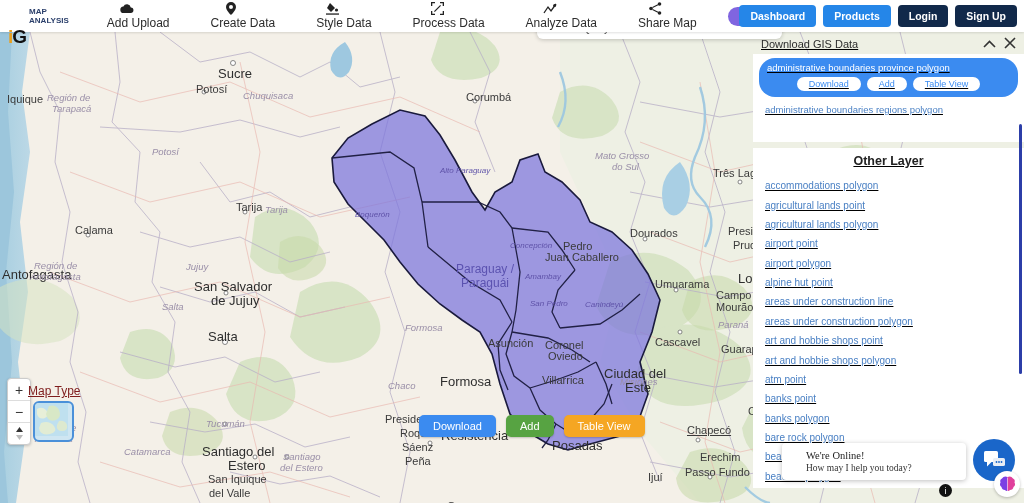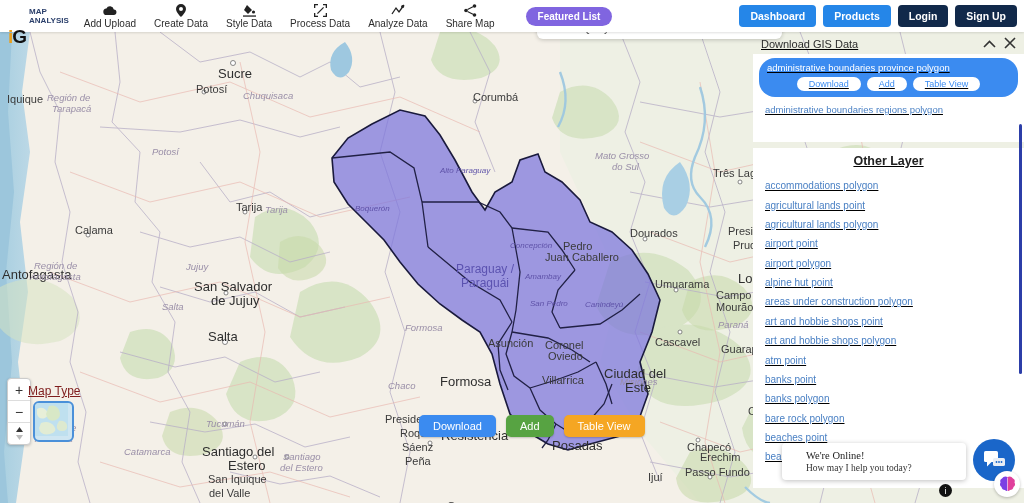--- a/index.html
+++ b/index.html
@@ -45,21 +45,21 @@
     color: #2b3f6b; font-weight: bold;
   }
   .nav-items { display: flex; align-items: center; gap: 0px; }
   .nav-item {
     display: flex; flex-direction: column;
     align-items: center; justify-content: center;
     padding: 1px 9px; cursor: pointer;
   }
   .nav-item .ico { height: 13px; display:flex; align-items:center; justify-content:center; }
   .nav-item .lbl {
-    font-size: 10px; color: #2c2c2c; margin-top: 1px; white-space: nowrap;
+    font-size: 12px; color: #2c2c2c; margin-top: 1px; white-space: nowrap; margin-left: 23px;
   }
   .featured-pill {
     margin-left: 22px;
     background: #8065e0;
     color: #fff;
     font-size: 10px;
     font-weight: bold;
     padding: 4px 12px;
     border-radius: 11px;
     cursor: pointer;
@@ -446,33 +446,33 @@
         <div class="map-label lbl-city" style="left: 209px; top: 455px;">del Valle</div>
         <div class="map-label lbl-city" style="left: 209px; top: 469px;">de Catamarca</div>
         <div class="map-label lbl-city" style="left: 385px; top: 381px;">Presidencia</div>
         <div class="map-label lbl-city" style="left: 400px; top: 395px;">Roque</div>
         <div class="map-label lbl-city" style="left: 402px; top: 409px;">Sáenz</div>
         <div class="map-label lbl-city" style="left: 405px; top: 423px;">Peña</div>
         <div class="map-label lbl-city-big" style="left: 441px; top: 396px;">Resistencia</div>
         <div class="map-label lbl-city" style="left: 493px; top: 470px;">Corrientes</div>
         <div class="map-label lbl-city" style="left: 447px; top: 468px;">Goya</div>
         <div class="map-label lbl-city-big" style="left: 552px; top: 406px;">Posadas</div>
-        <div class="map-label lbl-city" style="left: 466px; top: 59px; margin-left: 7px;">Corumbá</div>
+        <div class="map-label lbl-city" style="left: 466px; top: 59px;">Corumbá</div>
         <div class="map-label lbl-city" style="left: 713px; top: 135px;">Três Lagoas</div>
         <div class="map-label lbl-city" style="left: 630px; top: 195px;">Dourados</div>
         <div class="map-label lbl-city" style="left: 728px; top: 193px;">Presidente</div>
         <div class="map-label lbl-city" style="left: 733px; top: 207px;">Prudente</div>
         <div class="map-label lbl-city" style="left: 655px; top: 246px;">Umuarama</div>
         <div class="map-label lbl-city-big" style="left: 738px; top: 239px;">Londrina</div>
         <div class="map-label lbl-city" style="left: 716px; top: 257px;">Campo</div>
         <div class="map-label lbl-city" style="left: 716px; top: 269px;">Mourão</div>
         <div class="map-label lbl-city" style="left: 655px; top: 290px; margin-top: 14px;">Cascavel</div>
         <div class="map-label lbl-city" style="left: 721px; top: 311px;">Guarapuava</div>
         <div class="map-label lbl-city" style="left: 748px; top: 373px;">Caçador</div>
-        <div class="map-label lbl-city" style="left: 687px; top: 409px;">Chapecó</div>
+        <div class="map-label lbl-city" style="left: 687px; top: 392px; text-decoration: underline;">Chapecó</div>
         <div class="map-label lbl-city" style="left: 700px; top: 419px;">Erechim</div>
         <div class="map-label lbl-city" style="left: 685px; top: 434px;">Passo Fundo</div>
         <div class="map-label lbl-city" style="left: 648px; top: 439px;">Ijuí</div>
         <div class="map-label lbl-city-big" style="left: 725px; top: 470px;">Caxias do Sul</div>
         <div class="map-label lbl-city" style="left: 794px; top: 40px;">Itumbiara</div>
         <div class="map-label lbl-city-big" style="left: 440px; top: 342px;">Formosa</div>
         <div class="map-label lbl-pycity" style="left: 488px; top: 305px;">Asunción</div>
         <div class="map-label lbl-region" style="left: 47px; top: 60px;">Región de</div>
         <div class="map-label lbl-region" style="left: 52px; top: 71px;">Tarapacá</div>
         <div class="map-label lbl-region" style="left: 243px; top: 58px;">Chuquisaca</div>
@@ -489,21 +489,21 @@
         <div class="map-label lbl-region" style="left: 283px; top: 419px;">Santiago</div>
         <div class="map-label lbl-region" style="left: 280px; top: 430px;">del Estero</div>
         <div class="map-label lbl-region" style="left: 595px; top: 118px;">Mato Grosso</div>
         <div class="map-label lbl-region" style="left: 612px; top: 129px;">do Sul</div>
         <div class="map-label lbl-region" style="left: 718px; top: 287px;">Paraná</div>
         <div class="map-label lbl-region" style="left: 620px; top: 344px;">Misiones</div>
         <div class="map-label lbl-region" style="left: 405px; top: 290px;">Formosa</div>
         <div class="map-label lbl-region" style="left: 388px; top: 348px;">Chaco</div>
         <div class="map-label lbl-region" style="left: 925px; top: 45px;">Fatima de</div>
         <div class="map-label lbl-pygreg" style="left: 440px; top: 134px;">Alto Paraguay</div>
-        <div class="map-label lbl-pygreg" style="left: 355px; top: 172px;">Boquerón</div>
+        <div class="map-label lbl-pygreg" style="left: 355px; top: 178px;">Boquerón</div>
         <div class="map-label lbl-pygreg" style="left: 510px; top: 209px;">Concepción</div>
         <div class="map-label lbl-pycity" style="left: 563px; top: 208px;">Pedro</div>
         <div class="map-label lbl-pycity" style="left: 545px; top: 219px;">Juan Caballero</div>
         <div class="map-label lbl-pygreg" style="left: 525px; top: 240px;">Amambay</div>
         <div class="map-label lbl-pygreg" style="left: 530px; top: 267px;">San Pedro</div>
         <div class="map-label lbl-pygreg" style="left: 585px; top: 268px;">Canindeyú</div>
         <div class="map-label lbl-pycity" style="left: 545px; top: 307px;">Coronel</div>
         <div class="map-label lbl-pycity" style="left: 548px; top: 318px;">Oviedo</div>
         <div class="map-label lbl-city-big" style="left: 604px; top: 334px;">Ciudad del</div>
         <div class="map-label lbl-city-big" style="left: 625px; top: 348px;">Este</div>
@@ -694,20 +694,21 @@
 
     <div class="other-wrap">
       <div class="other-title">Other Layer</div>
       <div id="other-list">
           <div class="other-item">accommodations polygon</div>
           <div class="other-item">agricultural lands point</div>
           <div class="other-item">agricultural lands polygon</div>
           <div class="other-item">airport point</div>
           <div class="other-item">airport polygon</div>
           <div class="other-item">alpine hut point</div>
+          <div class="other-item">areas under construction line</div>
           <div class="other-item">areas under construction polygon</div>
           <div class="other-item">art and hobbie shops point</div>
           <div class="other-item">art and hobbie shops polygon</div>
           <div class="other-item">atm point</div>
           <div class="other-item">banks point</div>
           <div class="other-item">banks polygon</div>
           <div class="other-item">bare rock polygon</div>
           <div class="other-item">beaches point</div>
           <div class="other-item">beaches polygon</div>
         </div>

